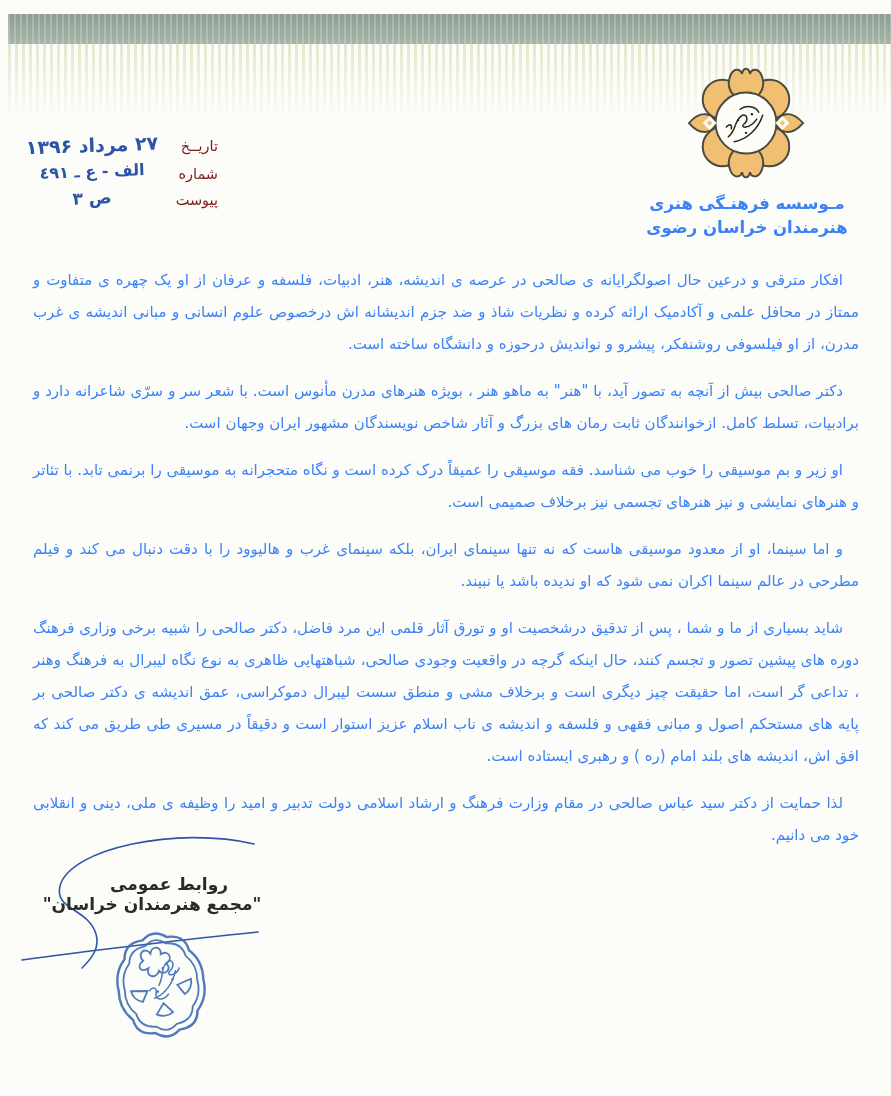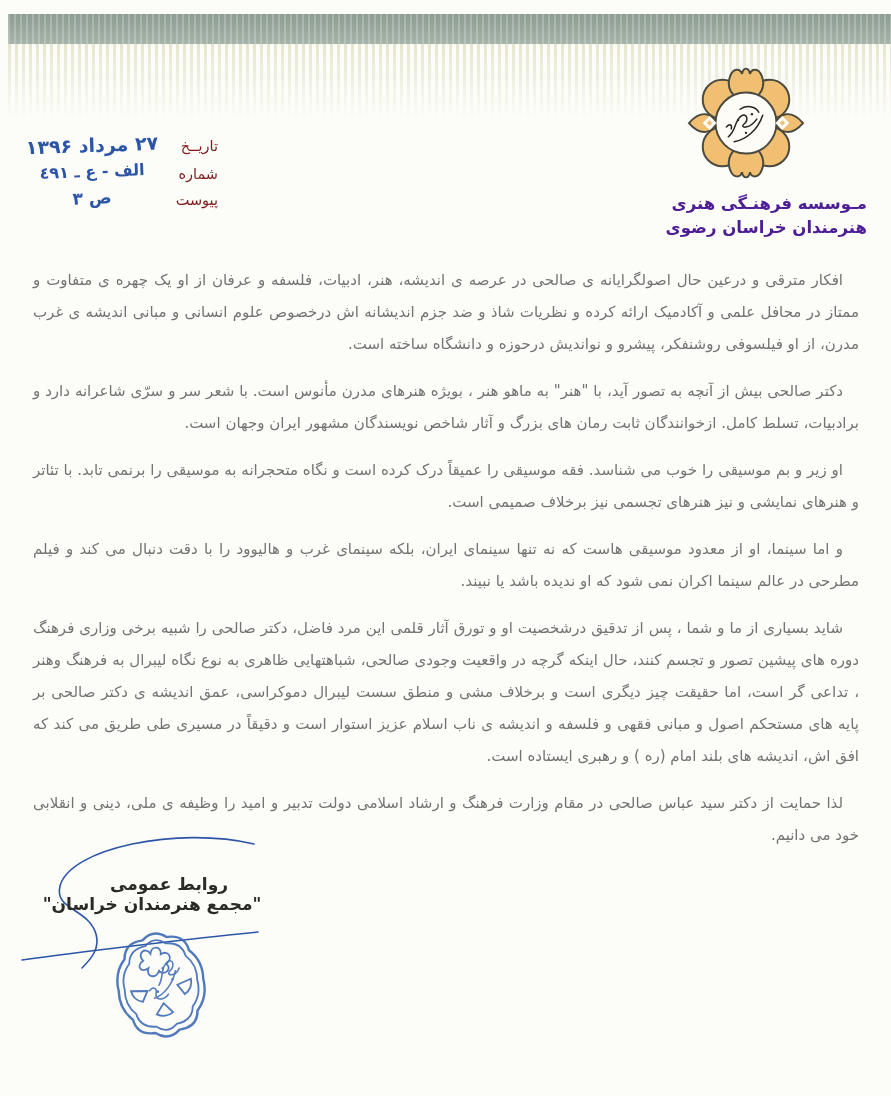--- a/index.html
+++ b/index.html
@@ -8,34 +8,34 @@
   
   .header-bar{position:absolute;left:8px;right:0;top:14px;height:30px;background:#96a69a;
       background-image:repeating-linear-gradient(90deg,rgba(255,255,255,.22) 0 2px,rgba(0,0,0,0) 2px 6px),
                        linear-gradient(to bottom,rgba(0,0,0,.05),rgba(255,255,255,.15));}
   .header-comb{position:absolute;left:8px;right:0;top:44px;height:78px;
       background-image:repeating-linear-gradient(90deg,#e6e6cf 0 3px,#fcfcf9 3px 7px);}
   .header-comb .fade{position:absolute;inset:0;
       background:linear-gradient(to bottom,rgba(252,252,249,0) 0%,rgba(252,252,249,.55) 55%,#fcfcf9 96%);}
   
   .logo{position:absolute;top:58px;right:86px;width:118px;height:134px;}
-  .inst-name{position:absolute;top:192px;right:24px;width:240px;direction:rtl;text-align:right;
-      color:#4c1d95;font-weight:bold;font-size:16.5px;line-height:24px;letter-spacing:-.5px;}
+  .inst-name{position:absolute;top:192px;right:24px;width:240px;direction:rtl;text-align:center;
+      color:#3b82f6;font-weight:bold;font-size:16.5px;line-height:24px;letter-spacing:-.5px;}
   
   .meta{position:absolute;top:134px;left:18px;width:200px;direction:rtl;}
   .meta-row{display:flex;align-items:flex-start;margin-bottom:6px;}
   .meta-label{color:#7f1d1d;font-size:14.5px;width:52px;flex:0 0 52px;text-align:right;padding-top:4px;}
   .meta-value{color:#2c55a6;flex:1;text-align:center;transform:rotate(-2deg);
       font-weight:bold;direction:rtl;}
   .v-date{font-size:19px;}
   .v-number{font-size:16px;}
   .v-attach{font-size:17px;}
   
   .body-text{position:absolute;top:264px;left:33px;width:826px;direction:rtl;
-      text-align:justify;color:#737373;font-size:15px;line-height:32px;}
+      text-align:justify;color:#3b82f6;font-size:15px;line-height:32px;}
   .body-text p{margin:0 0 15px;text-indent:16px;}
   .body-text p.closing{}
   
   .sig{position:absolute;top:874px;left:28px;width:248px;direction:rtl;text-align:center;
       color:#2a2a27;font-weight:bold;}
   .sig-line1{font-size:17px;margin-left:34px;}
   .sig-line2{font-size:17px;}
   .swoosh{position:absolute;top:834px;left:18px;width:250px;height:140px;}
   .stamp{position:absolute;top:924px;left:98px;width:126px;height:122px;transform:rotate(-8deg);opacity:.9;}
 </style>

